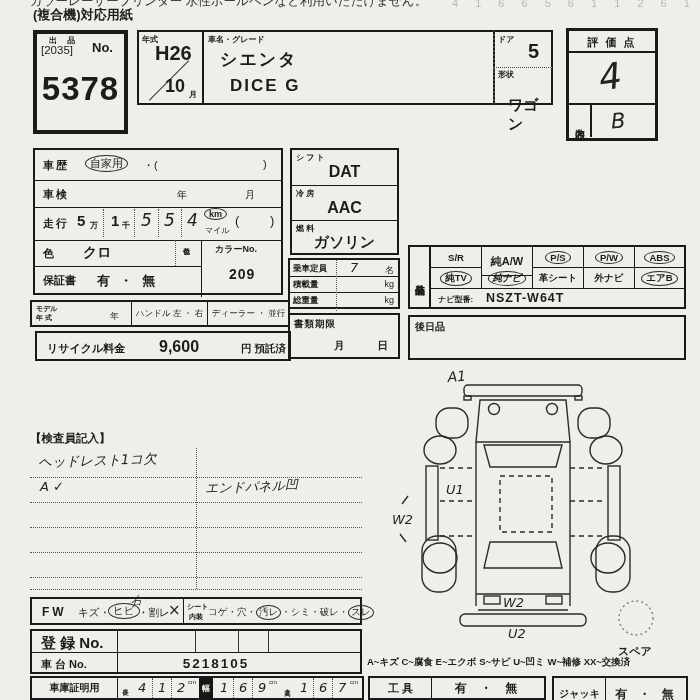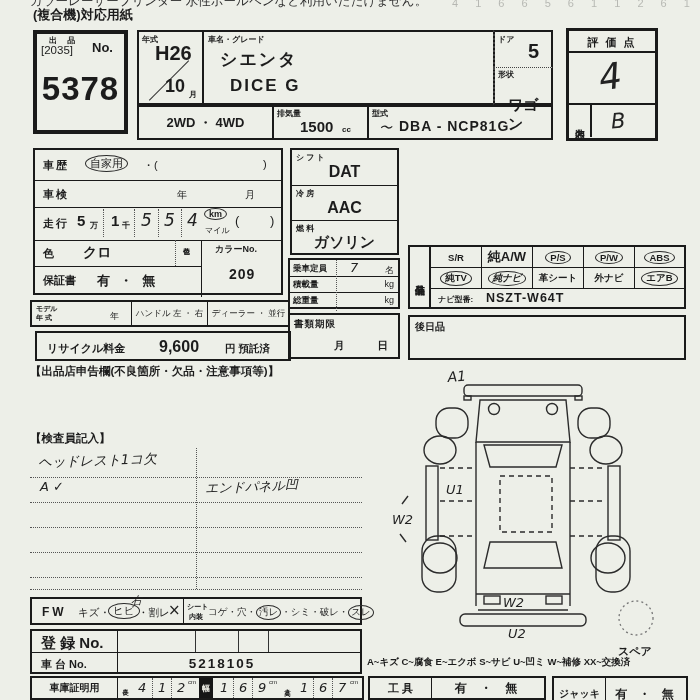--- a/index.html
+++ b/index.html
@@ -55,35 +55,20 @@
 
   <div class="a" style="left:493px;top:30px;width:60px;height:38px;border:2px solid #1a1a1a;border-left:2px dotted #444;border-bottom:1.5px dotted #444;">
     <span class="a lbl" style="left:3px;top:2px;">ドア</span>
     <span class="a b" style="right:12px;top:8px;font-size:20px;">5</span>
   </div>
   <div class="a" style="left:493px;top:68px;width:60px;height:37px;border:2px solid #1a1a1a;border-top:none;border-left:2px dotted #444;">
     <span class="a lbl" style="left:3px;top:1px;">形状</span>
     <span class="a b" style="left:13px;top:12px;font-size:15px;margin-top:16px;">ワゴン</span>
   </div>
 
-  <div class="bx" style="left:137px;top:105px;width:416px;height:35px;">
-    <div class="a cell-c" style="left:0;top:0;width:135px;height:100%;border-right:2px solid #1a1a1a;">
-      <span class="b" style="font-size:13px;">2WD ・ 4WD</span>
-    </div>
-    <div class="a" style="left:135px;top:0;width:95px;height:100%;border-right:2px solid #1a1a1a;">
-      <span class="a lbl" style="left:3px;top:1px;">排気量</span>
-      <span class="a b" style="left:26px;top:11px;font-size:15px;">1500</span>
-      <span class="a lbl" style="left:68px;top:18px;">cc</span>
-    </div>
-    <div class="a" style="left:230px;top:0;width:184px;height:100%;">
-      <span class="a lbl" style="left:3px;top:1px;">型式</span>
-      <span class="a hw" style="left:10px;top:12px;font-size:13px;">〜</span>
-      <span class="a b" style="left:30px;top:11px;font-size:14px;letter-spacing:1px;">DBA - NCP81G</span>
-    </div>
-  </div>
 
   <div class="bx" style="left:566px;top:28px;width:92px;height:113px;border-width:3.5px;">
     <div class="a b" style="left:0;top:0;width:100%;height:22px;border-bottom:2.5px solid #1a1a1a;text-align:center;font-size:11px;line-height:22px;letter-spacing:2px;">評 価 点</div>
     <span class="a hw" style="left:30px;top:25px;font-size:36px;transform:rotate(-8deg);">4</span>
     <div class="a" style="left:0;top:72px;width:100%;height:34px;border-top:2.5px solid #1a1a1a;">
       <div class="a cell-c vert b" style="left:0;top:0;width:23px;height:100%;border-right:2.5px solid #1a1a1a;font-size:10px;">内装</div>
       <span class="a hw" style="left:42px;top:4px;font-size:21px;transform:rotate(-4deg);">B</span>
     </div>
   </div>
 
@@ -137,24 +122,23 @@
       <span class="a b" style="left:4px;top:11px;font-size:7px;">年 式</span>
       <span class="a" style="left:78px;top:8px;font-size:9px;">年</span>
     </div>
     <div class="a cell-c" style="left:100px;top:0;width:76px;height:100%;border-right:1.5px solid #1a1a1a;font-size:8.5px;">ハンドル 左 ・ 右</div>
     <div class="a cell-c" style="left:176px;top:0;width:81px;height:100%;font-size:8.5px;">ディーラー ・ 並行</div>
   </div>
 
   <div class="bx" style="left:35px;top:331px;width:256px;height:30px;">
     <span class="a b" style="left:10px;top:8px;font-size:11px;">リサイクル料金</span>
     <span class="a b" style="left:122px;top:5px;font-size:16px;">9,600</span>
-    <span class="a b" style="left:188px;top:9px;font-size:10.5px;">円 預託済</span>
-  </div>
-
-  <div class="a b" style="left:30px;top:364px;font-size:11.5px;">【出品店申告欄(不良箇所・欠品・注意事項等)】</div>
+    <span class="a b" style="left:204px;top:9px;font-size:10.5px;">円 預託済</span>
+  </div>
+
 
   <div class="bx" style="left:290px;top:148px;width:109px;height:107px;border-width:2.5px;">
     <span class="a lbl" style="left:4px;top:2px;letter-spacing:2px;">シフト</span>
     <div class="a b" style="left:0;top:13px;width:100%;text-align:center;font-size:16px;">DAT</div>
     <div class="hline" style="left:0;top:35px;width:100%;"></div>
     <span class="a lbl" style="left:4px;top:38px;">冷 房</span>
     <div class="a b" style="left:0;top:49px;width:100%;text-align:center;font-size:16px;">AAC</div>
     <div class="hline" style="left:0;top:70px;width:100%;"></div>
     <span class="a lbl" style="left:4px;top:73px;">燃 料</span>
     <div class="a b" style="left:0;top:83px;width:100%;text-align:center;font-size:15px;">ガソリン</div>
@@ -177,21 +161,21 @@
     <span class="a b" style="left:4px;top:3px;font-size:9.5px;letter-spacing:1px;">書類期限</span>
     <span class="a b" style="left:44px;bottom:4px;font-size:10.5px;">月</span>
     <span class="a b" style="right:10px;bottom:4px;font-size:10.5px;">日</span>
   </div>
 
 
   <div class="bx" style="left:408px;top:245px;width:278px;height:64px;padding-left:16px;">
     <div class="a cell-c vert b" style="left:0;top:0;width:21px;height:100%;border-right:2px solid #1a1a1a;font-size:10px;">装備品</div>
 
     <div class="a cell-c" style="left:21px;top:0;width:51px;height:21px;border-right:1px solid #1a1a1a;border-bottom:1px solid #1a1a1a;font-size:9.5px;font-weight:bold;">S/R</div>
-    <div class="a cell-c" style="left:72px;top:0;width:51px;height:21px;border-right:1px solid #1a1a1a;border-bottom:1px solid #1a1a1a;font-size:13px;font-weight:bold;">純A/W</div>
+    <div class="a cell-c" style="left:72px;top:0;width:51px;height:29px;border-right:1px solid #1a1a1a;border-bottom:1px solid #1a1a1a;font-size:11px;font-weight:bold;">純A/W</div>
     <div class="a cell-c" style="left:123px;top:0;width:51px;height:21px;border-right:1px solid #1a1a1a;border-bottom:1px solid #1a1a1a;">
         <span class="circ" style="font-size:9.5px;font-weight:bold;">P/S</span>
       </div>
     <div class="a cell-c" style="left:174px;top:0;width:51px;height:21px;border-right:1px solid #1a1a1a;border-bottom:1px solid #1a1a1a;">
         <span class="circ" style="font-size:9.5px;font-weight:bold;">P/W</span>
       </div>
     <div class="a cell-c" style="left:225px;top:0;width:49px;height:21px;border-bottom:1px solid #1a1a1a;">
         <span class="circ" style="font-size:9.5px;font-weight:bold;">ABS</span>
       </div>
 
@@ -299,21 +283,21 @@
   </div>
 
   <div class="bx" style="left:30px;top:629px;width:332px;height:45px;border-width:2.5px;">
     <div class="vline" style="left:85px;top:0;height:100%;"></div>
     <span class="a b" style="left:9px;top:3px;font-size:15px;text-align:right;">登 録 No.</span>
     <div class="a" style="left:163px;top:0;height:21px;border-left:1px solid #333;"></div>
     <div class="a" style="left:206px;top:0;height:21px;border-left:1px solid #333;"></div>
     <div class="a" style="left:236px;top:0;height:21px;border-left:1px solid #333;"></div>
     <div class="hline" style="left:0;top:21px;width:100%;"></div>
     <span class="a b" style="left:9px;top:26px;font-size:11px;">車 台 No.</span>
-    <div class="a b" style="left:100px;top:25px;width:180px;text-align:center;font-size:13.5px;letter-spacing:2px;">5218105</div>
+    <div class="a b" style="left:94px;top:25px;width:180px;text-align:center;font-size:13.5px;letter-spacing:2px;">5218105</div>
   </div>
 
   <div class="bx" style="left:30px;top:676px;width:334px;height:24px;border-width:2.5px;">
     <div class="a cell-c b" style="left:0;top:0;width:86px;height:100%;border-right:1.5px solid #1a1a1a;font-size:10px;">車庫証明用</div>
     <div class="a cell-c vert b" style="left:86px;top:0;width:14px;height:100%;font-size:6.5px;">長さ</div>
     <span class="a hw" style="left:106px;top:2px;font-size:13px;">4</span>
     <div class="vdot" style="left:120px;top:0;height:100%;"></div>
     <span class="a hw" style="left:126px;top:2px;font-size:13px;">1</span>
     <div class="vdot" style="left:139px;top:0;height:100%;"></div>
     <span class="a hw" style="left:145px;top:2px;font-size:13px;">2</span>

